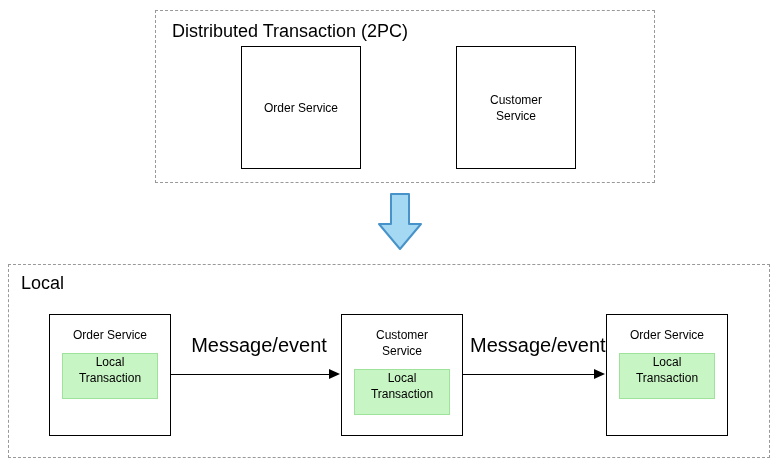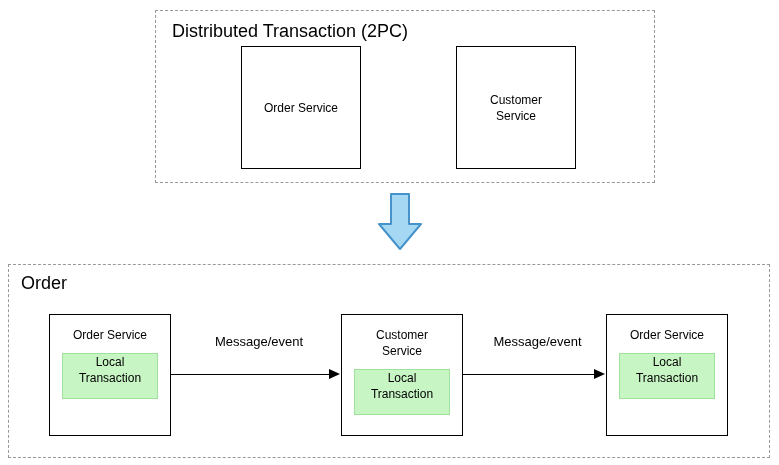--- a/index.html
+++ b/index.html
@@ -67,21 +67,21 @@
   }
   .edge {
     position: absolute;
   }
   .edge-label {
     position: absolute;
     left: 8px;
     right: 0;
     top: 0;
     text-align: center;
-    font-size: 13px;
+    font-size: 20px;
     white-space: nowrap;
   }
   .edge-line {
     position: absolute;
     left: 0;
     right: 10px;
     top: 40px;
     height: 1px;
     background: #000000;
   }
@@ -116,21 +116,21 @@
     <div class="node center-node" style="left:300px; top:35px; width:120px; height:123px;">
       <span class="node-label">Customer Service</span>
     </div>
   </div>
 
   <svg class="down-arrow" width="44" height="58" viewBox="0 0 44 58">
     <polygon points="13,1 31,1 31,31 43,31 22,56 1,31 13,31" stroke-width="2" stroke-linejoin="round" fill="#a5d8f3" stroke="#4793c9"></polygon>
   </svg>
 
   <div class="group" style="left:8px; top:264px; width:762px; height:194px;">
-    <div class="group-title" style="left:12px; top:8px;">Order</div>
+    <div class="group-title" style="left:12px; top:8px;">Local</div>
 
     <div class="node saga-node" style="left:40px; top:49px; width:122px; height:122px;">
       <span class="node-label">Order Service</span>
       <div class="local-transaction">
         <span class="node-label">Local Transaction</span>
       </div>
     </div>
 
     <div class="node saga-node" style="left:332px; top:49px; width:122px; height:122px;">
       <span class="node-label">Customer Service</span>

